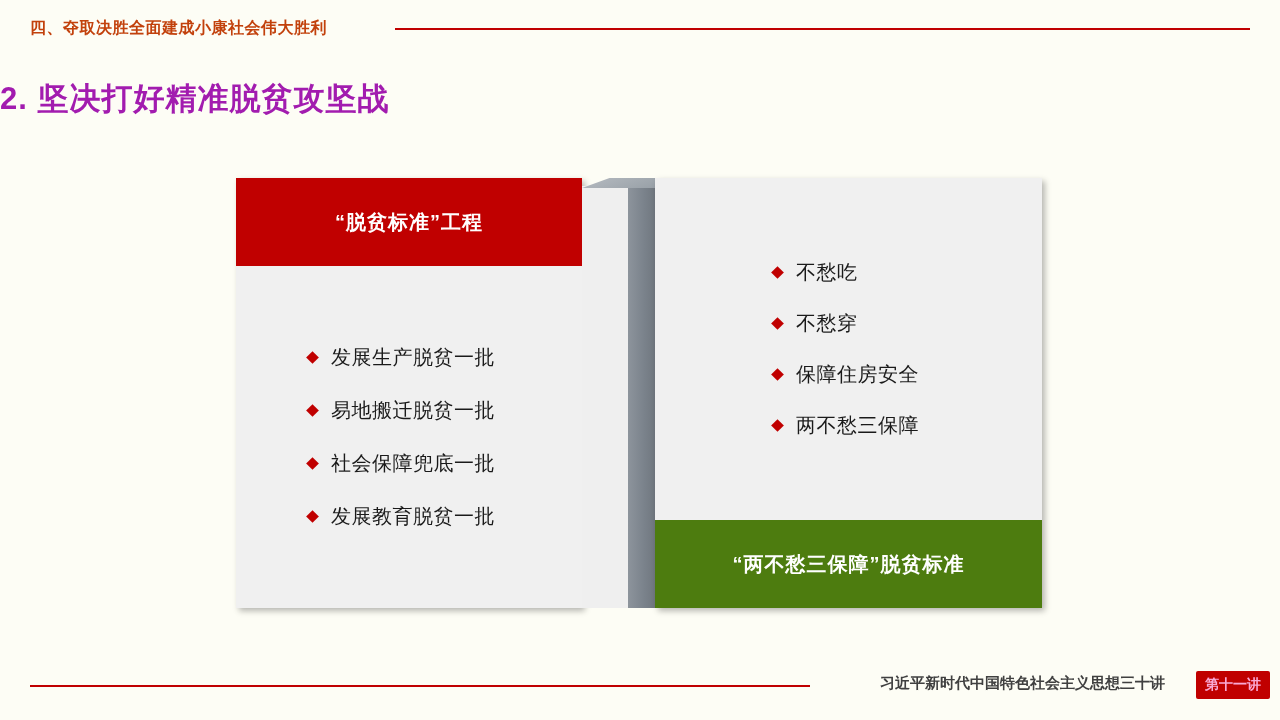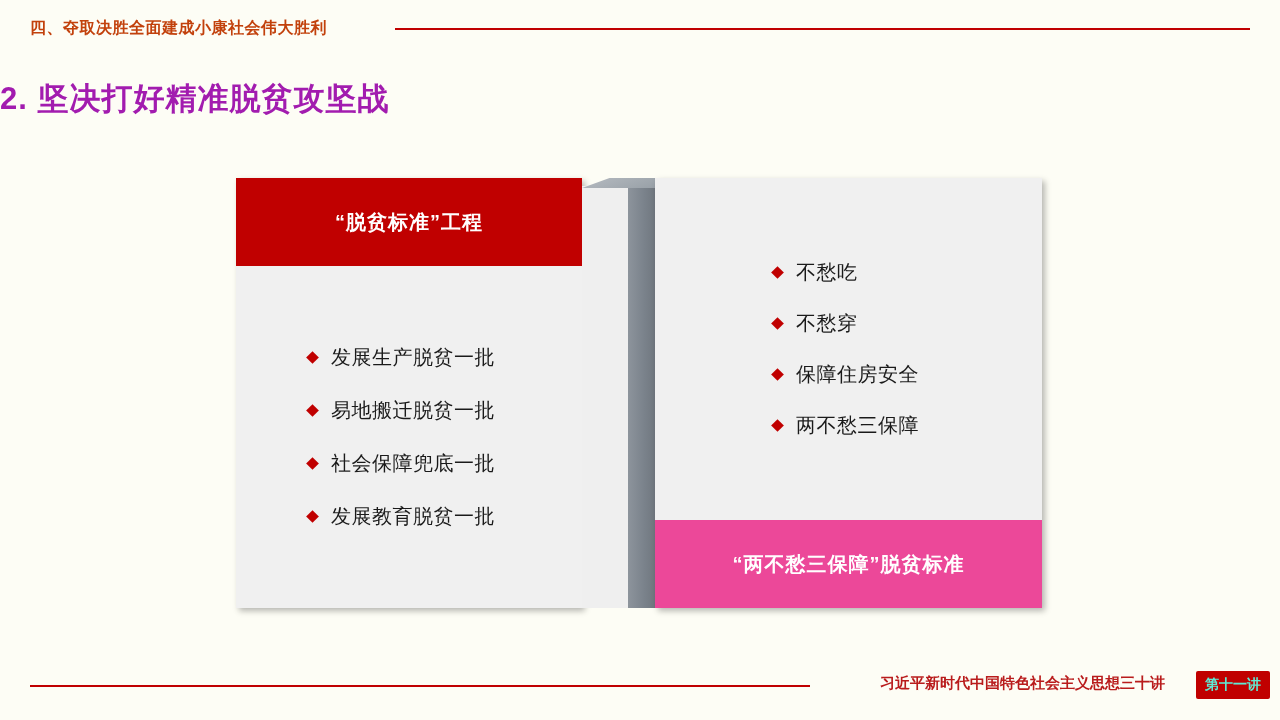--- a/index.html
+++ b/index.html
@@ -112,21 +112,21 @@
     width: 387px;
     height: 342px;
     background: #f0f0f0;
   }
   .panel-right-head {
     position: absolute;
     left: 0;
     top: 342px;
     width: 387px;
     height: 88px;
-    background: #ec4899;
+    background: #4d7c0f;
     color: #ffffff;
     font-size: 20px;
     font-weight: bold;
     display: flex;
     align-items: center;
     justify-content: center;
     letter-spacing: 1px;
   }
 
   
@@ -214,29 +214,29 @@
     width: 780px;
     height: 2px;
     background: #c00000;
   }
   .footer-text {
     position: absolute;
     right: 115px;
     top: 14px;
     font-size: 15px;
     font-weight: bold;
-    color: #b91c1c;
+    color: #404040;
     white-space: nowrap;
   }
   .footer-badge {
     position: absolute;
     right: 10px;
     top: 11px;
     background: #c00000;
-    color: #5eead4;
+    color: #f9a8d4;
     font-size: 14px;
     font-weight: bold;
     padding: 5px 9px;
     border-radius: 2px;
     white-space: nowrap;
   }
 </style>
 </head>
 <body>
 

